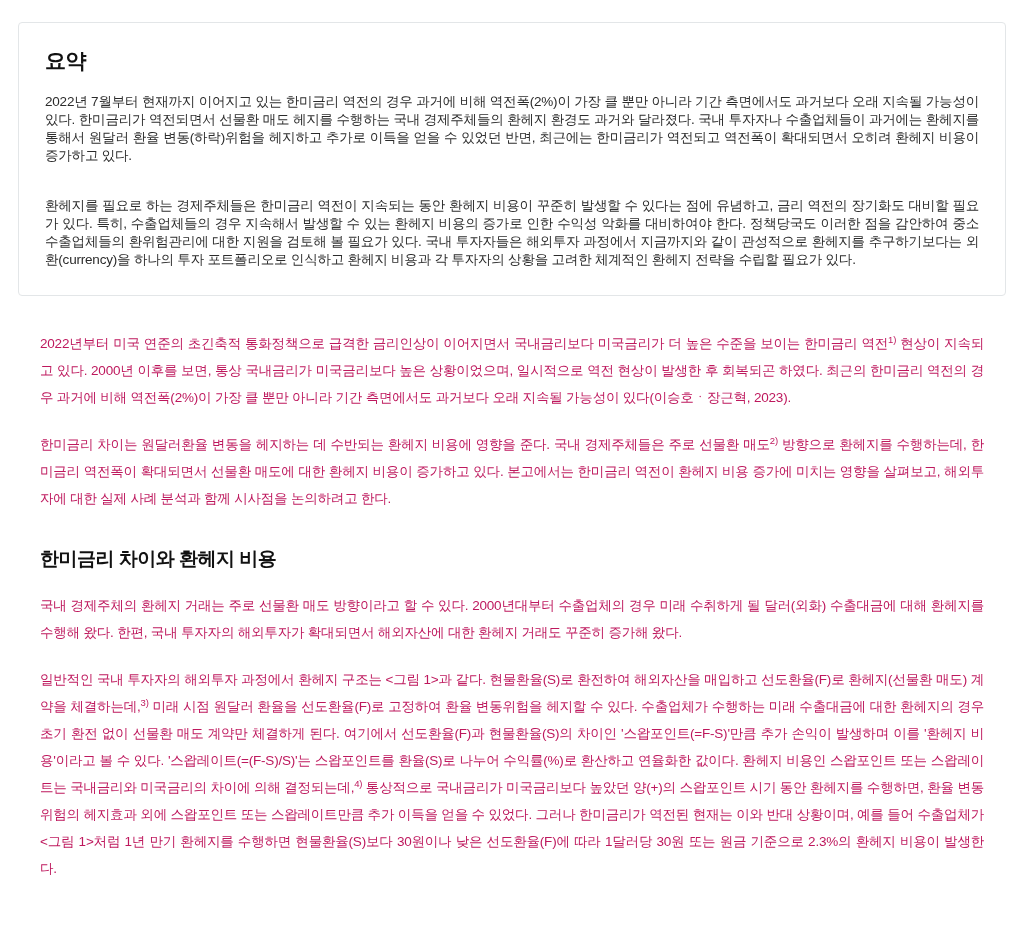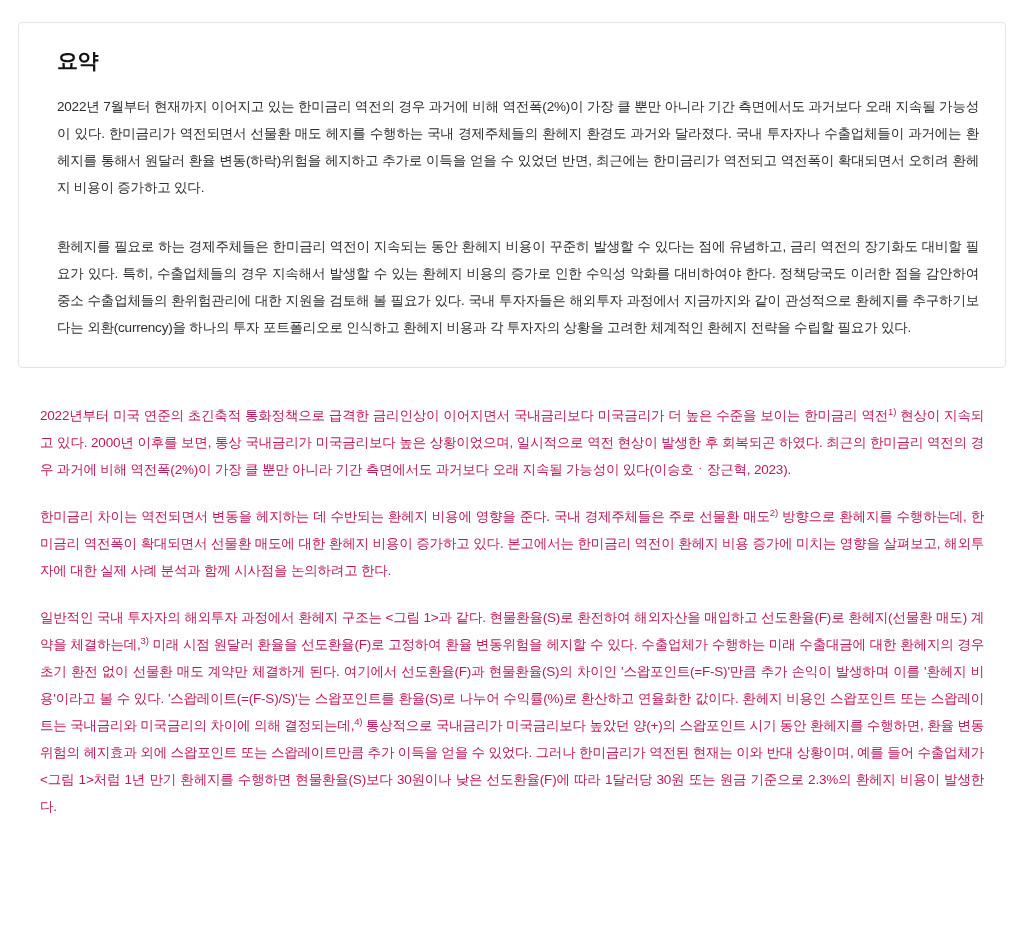--- a/index.html
+++ b/index.html
@@ -22,33 +22,33 @@
     padding: 0 0 0 0;
     overflow: hidden;
   }
 
   
   .summary-box {
     margin: 22px 18px 0 18px;
     border: 1px solid #e3e6e8;
     border-radius: 4px;
     background: #ffffff;
-    padding: 24px 26px 26px 38px;
+    padding: 24px 26px 26px 26px;
     box-sizing: border-box;
   }
   .summary-title {
     font-size: 21px;
     font-weight: bold;
     color: #111111;
     letter-spacing: -0.5px;
     margin: 0 0 18px 0;
   }
   .summary-para {
     font-size: 13.5px;
-    line-height: 27px;
+    line-height: 18px;
     color: #2b2b2b;
     margin: 0 0 18px 0;
     text-align: justify;
     letter-spacing: -0.2px;
   }
   .summary-para:last-child { margin-bottom: 0; margin-top: 32px; }
 
   
   .body-wrap {
     margin: 34px 18px 0 18px;
@@ -87,23 +87,25 @@
     <p class="summary-para">환헤지를 필요로 하는 경제주체들은 한미금리 역전이 지속되는 동안 환헤지 비용이 꾸준히 발생할 수 있다는 점에 유념하고, 금리 역전의 장기화도 대비할 필요가 있다. 특히, 수출업체들의 경우 지속해서 발생할 수 있는 환헤지 비용의 증가로 인한 수익성 악화를 대비하여야 한다. 정책당국도 이러한 점을 감안하여 중소 수출업체들의 환위험관리에 대한 지원을 검토해 볼 필요가 있다. 국내 투자자들은 해외투자 과정에서 지금까지와 같이 관성적으로 환헤지를 추구하기보다는 외환(currency)을 하나의 투자 포트폴리오로 인식하고 환헤지 비용과 각 투자자의 상황을 고려한 체계적인 환헤지 전략을 수립할 필요가 있다.</p>
   </section>
 
   <div class="body-wrap">
 
     <p class="body-para">
       <span>2022년부터 미국 연준의 초긴축적 통화정책으로 급격한 금리인상이 이어지면서 국내금리보다 미국금리가 더 높은 수준을 보이는 한미금리 역전</span><sup>1)</sup><span> 현상이 지속되고 있다. 2000년 이후를 보면, 통상 국내금리가 미국금리보다 높은 상황이었으며, 일시적으로 역전 현상이 발생한 후 회복되곤 하였다. 최근의 한미금리 역전의 경우 과거에 비해 역전폭(2%)이 가장 클 뿐만 아니라 기간 측면에서도 과거보다 오래 지속될 가능성이 있다(이승호ㆍ장근혁, 2023).</span>
     </p>
 
     <p class="body-para">
-      <span>한미금리 차이는 역전되면서 변동을 헤지하는 데 수반되는 환헤지 비용에 영향을 준다. 국내 경제주체들은 주로 선물환 매도</span><sup>2)</sup><span> 방향으로 환헤지를 수행하는데, 한미금리 역전폭이 확대되면서 선물환 매도에 대한 환헤지 비용이 증가하고 있다. 본고에서는 한미금리 역전이 환헤지 비용 증가에 미치는 영향을 살펴보고, 해외투자에 대한 실제 사례 분석과 함께 시사점을 논의하려고 한다.</span>
+      <span>한미금리 차이는 원달러환율 변동을 헤지하는 데 수반되는 환헤지 비용에 영향을 준다. 국내 경제주체들은 주로 선물환 매도</span><sup>2)</sup><span> 방향으로 환헤지를 수행하는데, 한미금리 역전폭이 확대되면서 선물환 매도에 대한 환헤지 비용이 증가하고 있다. 본고에서는 한미금리 역전이 환헤지 비용 증가에 미치는 영향을 살펴보고, 해외투자에 대한 실제 사례 분석과 함께 시사점을 논의하려고 한다.</span>
     </p>
 
+    <h3 class="section-heading">한미금리 차이와 환헤지 비용</h3>
 
+    <p class="body-para">국내 경제주체의 환헤지 거래는 주로 선물환 매도 방향이라고 할 수 있다. 2000년대부터 수출업체의 경우 미래 수취하게 될 달러(외화) 수출대금에 대해 환헤지를 수행해 왔다. 한편, 국내 투자자의 해외투자가 확대되면서 해외자산에 대한 환헤지 거래도 꾸준히 증가해 왔다.</p>
 
     <p class="body-para">
       <span>일반적인 국내 투자자의 해외투자 과정에서 환헤지 구조는 &lt;그림 1&gt;과 같다. 현물환율(S)로 환전하여 해외자산을 매입하고 선도환율(F)로 환헤지(선물환 매도) 계약을 체결하는데,</span><sup>3)</sup><span> 미래 시점 원달러 환율을 선도환율(F)로 고정하여 환율 변동위험을 헤지할 수 있다. 수출업체가 수행하는 미래 수출대금에 대한 환헤지의 경우 초기 환전 없이 선물환 매도 계약만 체결하게 된다. 여기에서 선도환율(F)과 현물환율(S)의 차이인 '스왑포인트(=F-S)'만큼 추가 손익이 발생하며 이를 '환헤지 비용'이라고 볼 수 있다. '스왑레이트(=(F-S)/S)'는 스왑포인트를 환율(S)로 나누어 수익률(%)로 환산하고 연율화한 값이다. 환헤지 비용인 스왑포인트 또는 스왑레이트는 국내금리와 미국금리의 차이에 의해 결정되는데,</span><sup>4)</sup><span> 통상적으로 국내금리가 미국금리보다 높았던 양(+)의 스왑포인트 시기 동안 환헤지를 수행하면, 환율 변동위험의 헤지효과 외에 스왑포인트 또는 스왑레이트만큼 추가 이득을 얻을 수 있었다. 그러나 한미금리가 역전된 현재는 이와 반대 상황이며, 예를 들어 수출업체가 &lt;그림 1&gt;처럼 1년 만기 환헤지를 수행하면 현물환율(S)보다 30원이나 낮은 선도환율(F)에 따라 1달러당 30원 또는 원금 기준으로 2.3%의 환헤지 비용이 발생한다.</span>
     </p>
 
   </div>
 </div>
 
 </body></html>

